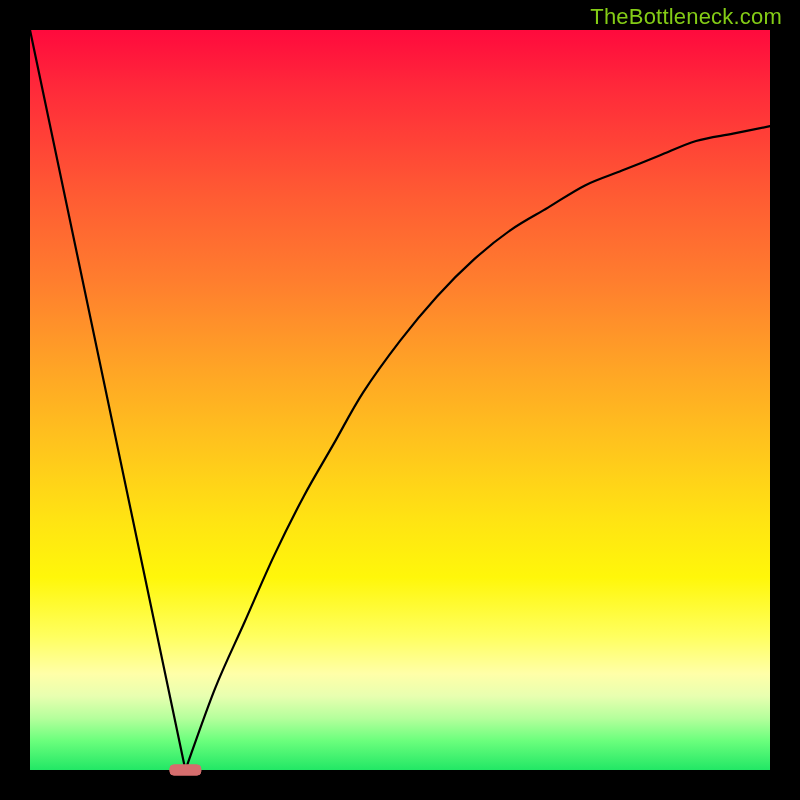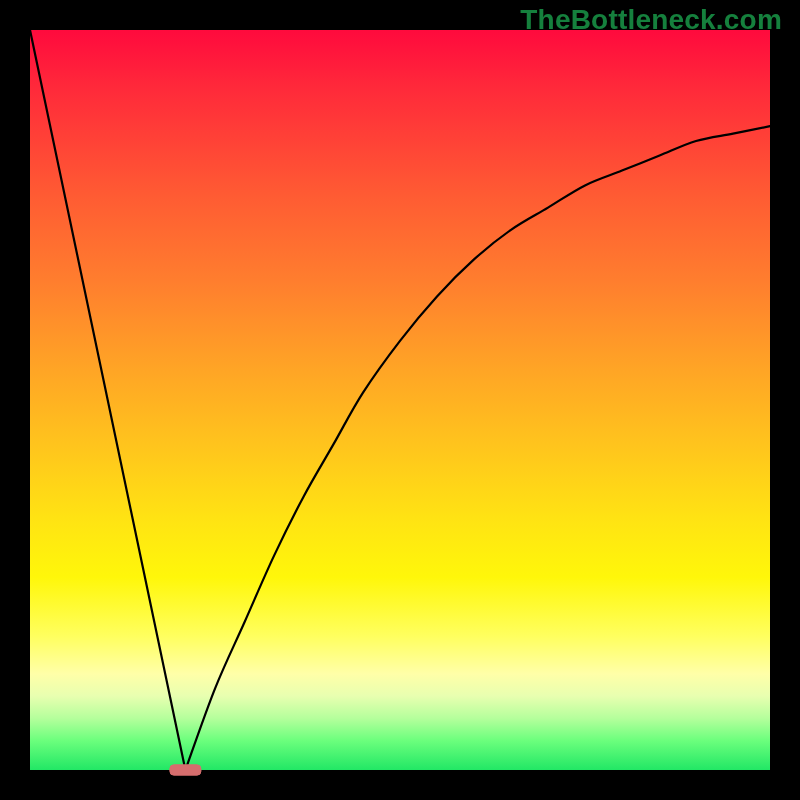--- a/index.html
+++ b/index.html
@@ -14,23 +14,23 @@
   .frame {
     position: relative;
     width: 800px;
     height: 800px;
     background: #000;
   }
   .watermark {
     position: absolute;
     top: 4px;
     right: 18px;
-    color: #15803d;
-    font-size: 28px;
-    font-weight: 700;
+    color: #84cc16;
+    font-size: 22px;
+    font-weight: 400;
     letter-spacing: 0.2px;
     z-index: 10;
   }
   .plot-area {
     position: absolute;
     left: 30px;
     top: 30px;
     width: 740px;
     height: 740px;
     

